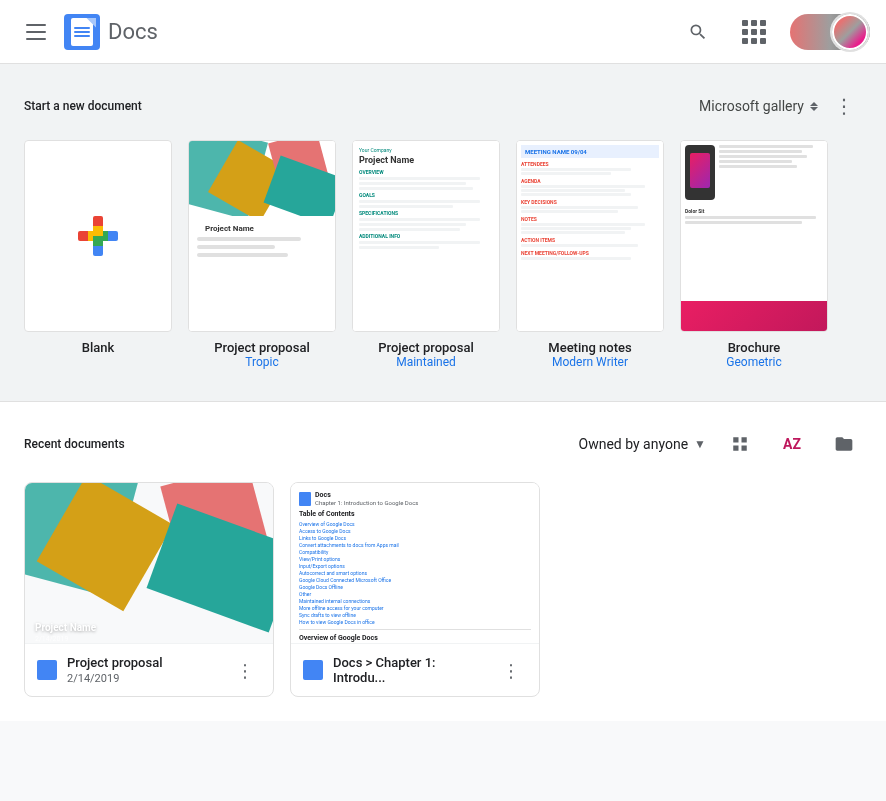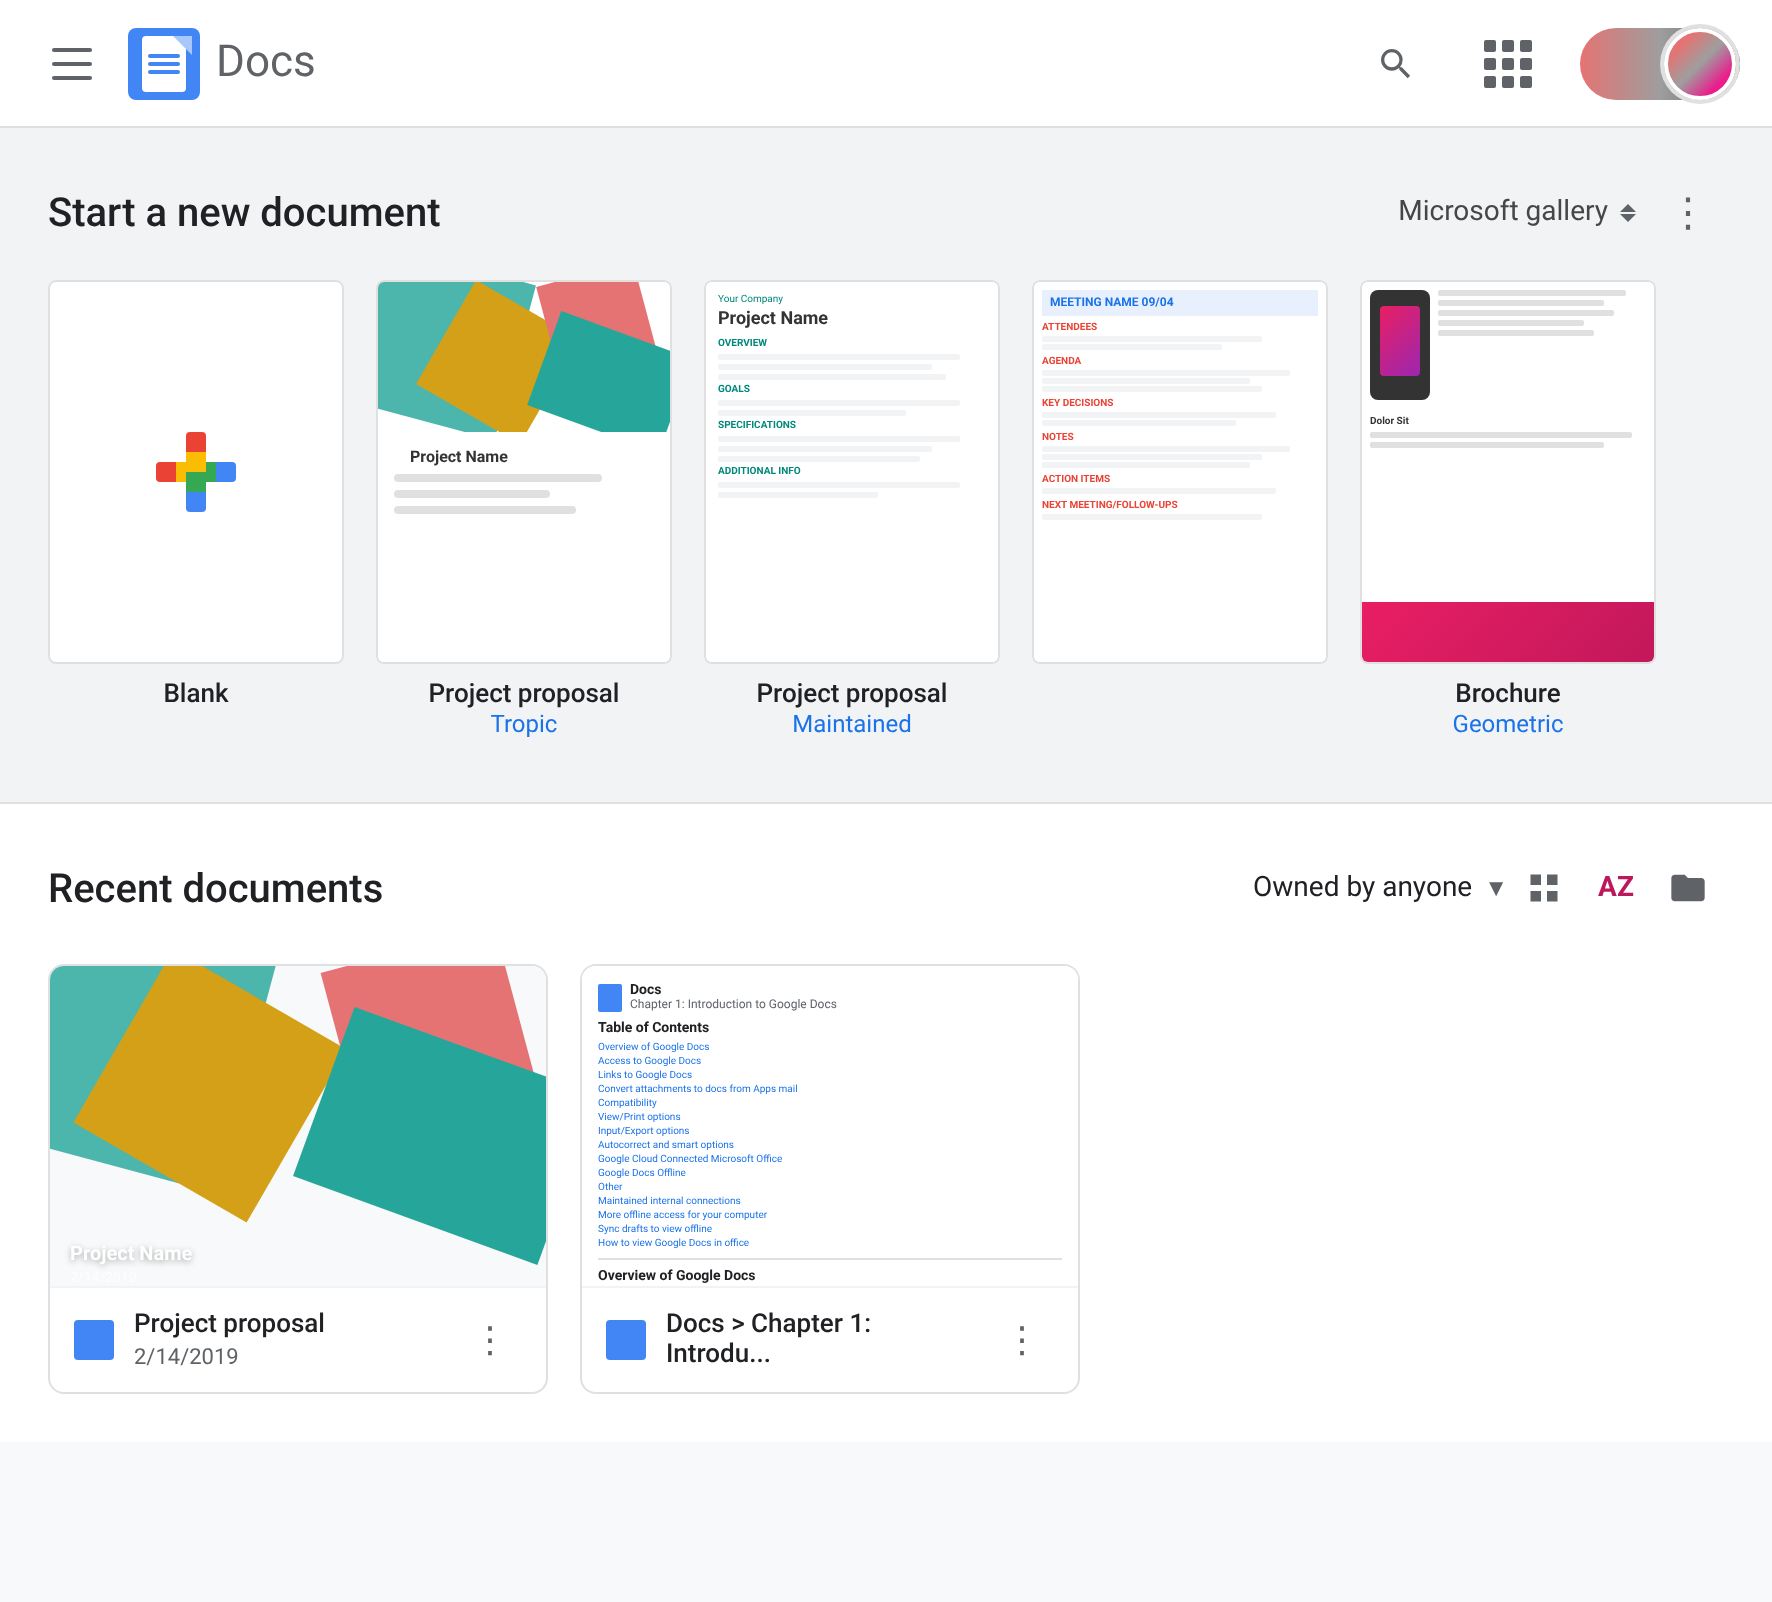--- a/index.html
+++ b/index.html
@@ -98,21 +98,21 @@
       padding: 24px 24px 32px;
       border-bottom: 1px solid #e0e0e0;
     }
     .template-header {
       display: flex;
       align-items: center;
       justify-content: space-between;
       margin-bottom: 16px;
     }
     .section-title {
-      font-size: 20px;
+      font-size: 12px;
       font-weight: 500;
       color: #202124;
     }
     .template-header-right {
       display: flex; align-items: center; gap: 8px;
     }
     .template-gallery-btn {
       display: flex; align-items: center; gap: 6px;
       font-size: 14px; color: #444746;
       cursor: pointer; background: none; border: none;
@@ -300,21 +300,21 @@
       justify-content: space-between;
       margin-bottom: 20px;
     }
     .owned-by-btn {
       display: flex; align-items: center; gap: 6px;
       font-size: 14px; color: #202124;
       cursor: pointer; background: none; border: none;
       font-family: inherit;
     }
     .recent-controls {
-      display: flex; align-items: center; gap: 0;
+      display: flex; align-items: center; gap: 16px;
     }
     .control-icon {
       width: 36px; height: 36px;
       display: flex; align-items: center; justify-content: center;
       cursor: pointer; border-radius: 4px;
       color: #5f6368;
     }
 
     
     .doc-cards {
@@ -552,20 +552,24 @@
           <div class="meeting-section">
             <div class="ms-title">Action Items</div>
             <div class="ms-line" style="width:85%"></div>
           </div>
           <div class="meeting-section">
             <div class="ms-title">Next Meeting/Follow-ups</div>
             <div class="ms-line" style="width:80%"></div>
           </div>
         </div>
       </div>
+      <div class="template-card-label">
+        <div class="template-name">Meeting notes</div>
+        <div class="template-subname">Modern Writer</div>
+      </div>
     </div>
 
     <div class="template-card">
       <div class="template-thumbnail">
         <div class="brochure-thumb">
           <div class="brochure-img-area">
             <div class="brochure-phone"></div>
             <div class="brochure-text-lines">
               <div class="brochure-text-line" style="width:90%"></div>
               <div class="brochure-text-line" style="width:80%"></div>

